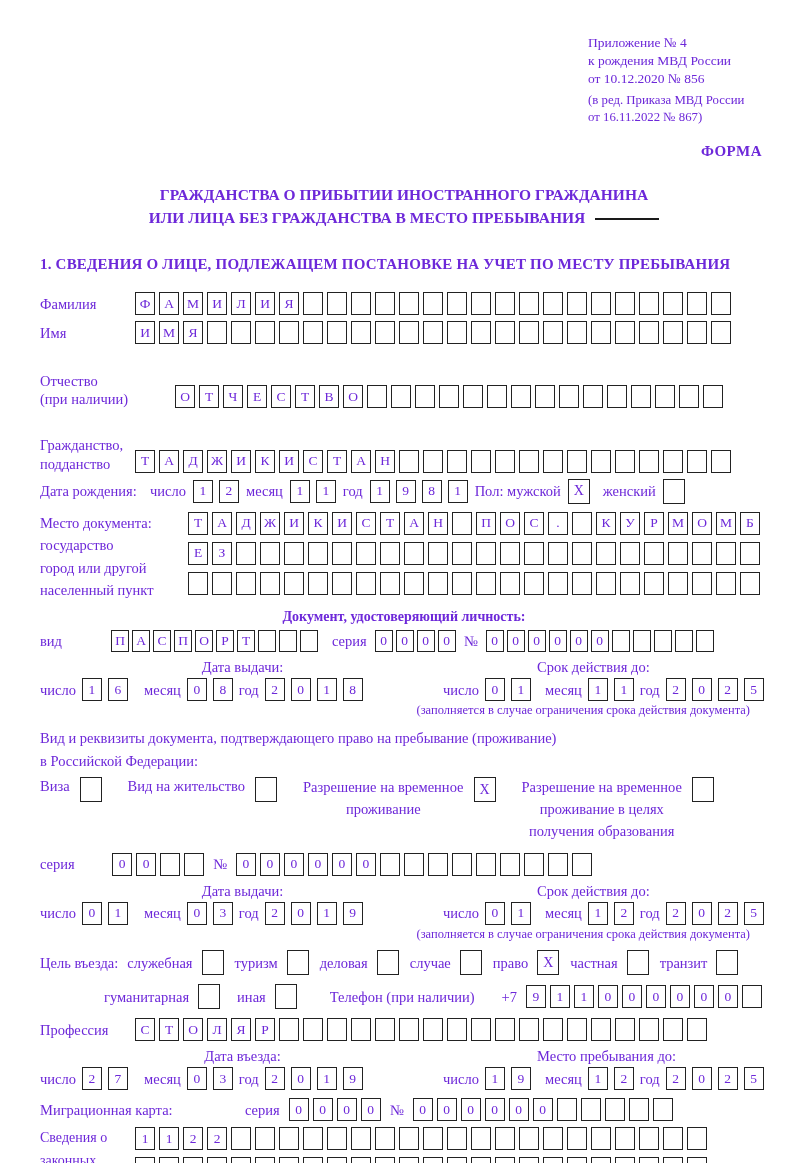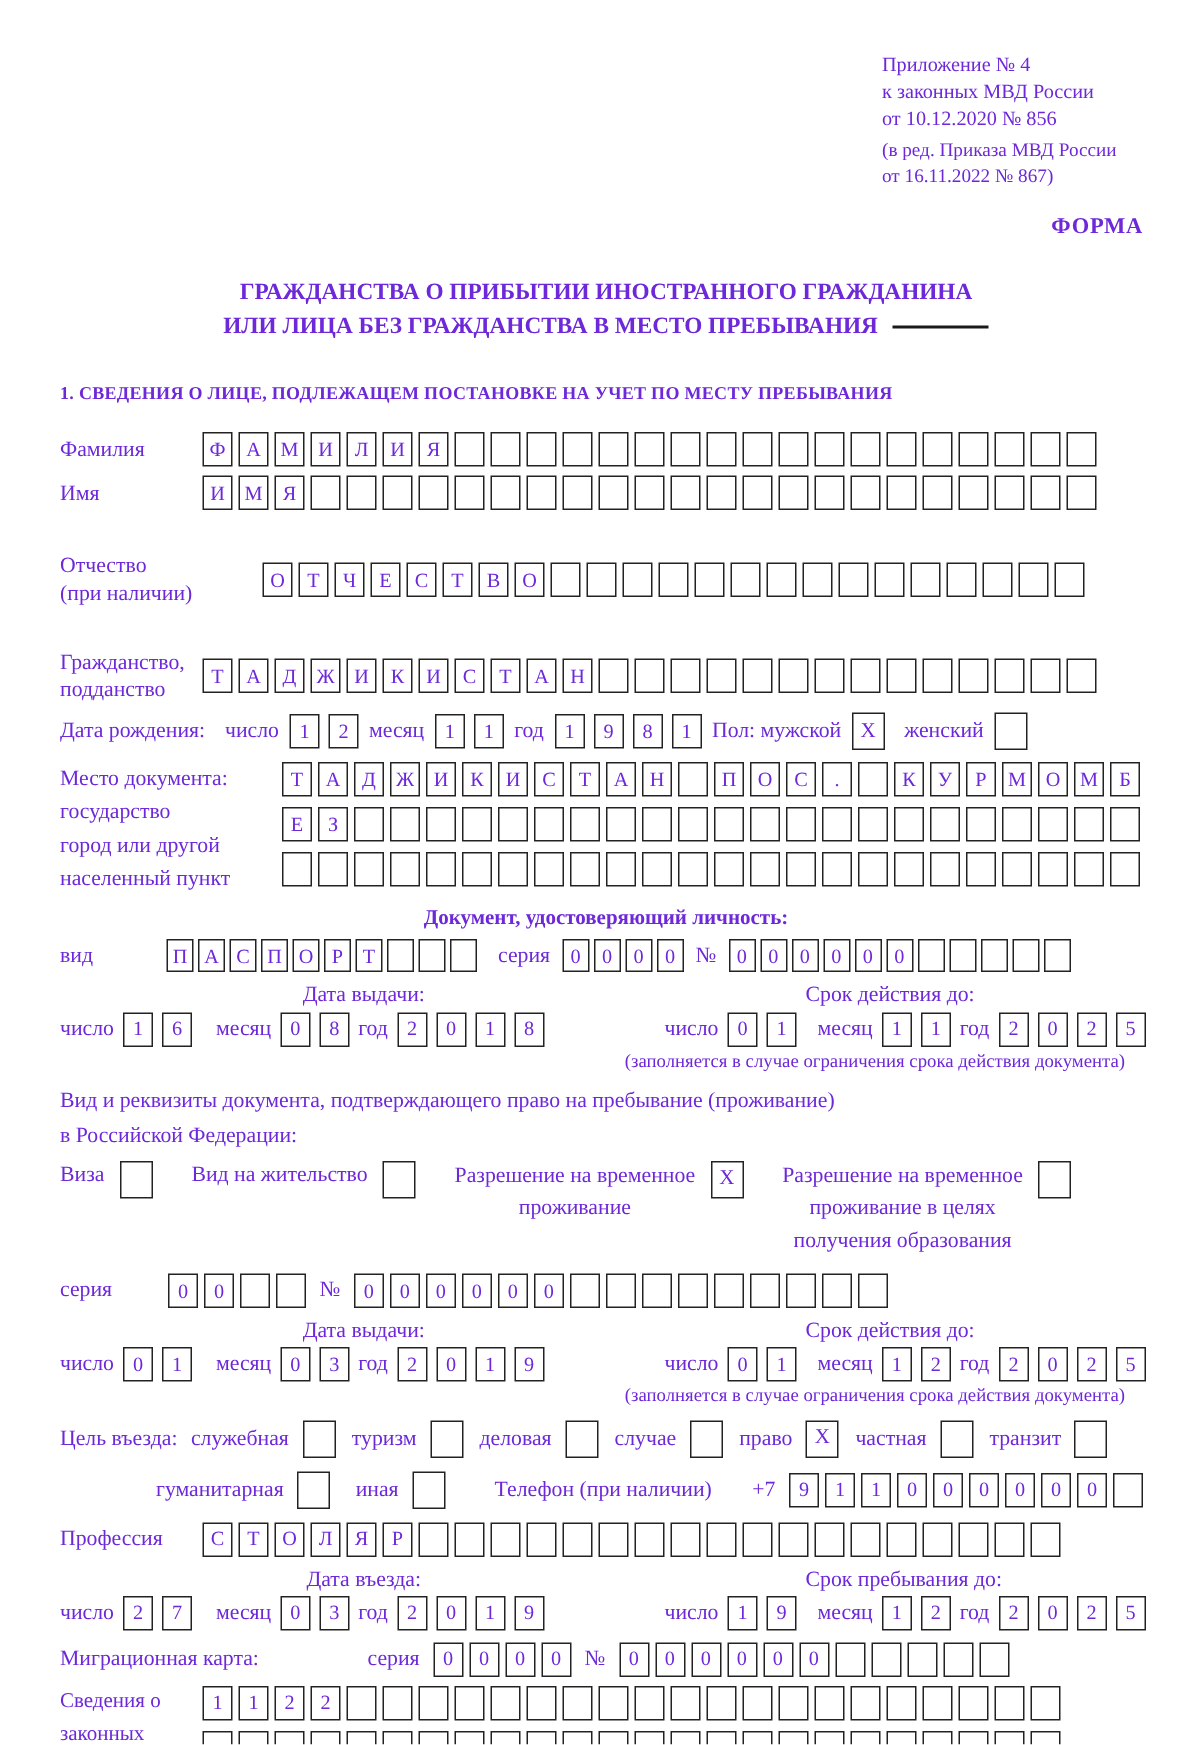--- a/index.html
+++ b/index.html
@@ -10,24 +10,24 @@
     font-size:14.5px;line-height:1.25;
     padding:34px 32px 10px 40px;overflow:hidden;
   }
   
   .hdr{margin-left:548px;width:180px;font-size:13.5px;line-height:1.32;}
   .hdr .small{font-size:12.8px;margin-top:5px;line-height:1.3;}
   .forma{text-align:right;font-weight:bold;font-size:15px;margin-top:16px;padding-right:6px;letter-spacing:.5px;}
   
   .title{text-align:center;font-weight:bold;font-size:15.5px;margin-top:24px;line-height:1.45;}
   .blank{display:inline-block;width:64px;border-bottom:2px solid #1a1a1a;margin-left:10px;transform:translateY(-3px);}
-  .sec{font-weight:bold;font-size:12px;margin-top:26px;margin-bottom:18px;letter-spacing:.2px;}
+  .sec{font-weight:bold;font-size:15px;margin-top:26px;margin-bottom:18px;letter-spacing:.2px;}
   
   .row{display:flex;align-items:center;margin-bottom:6px;}
-  .row.top{align-items:center;margin-top:28px;}
+  .row.top{align-items:flex-end;margin-top:28px;}
   .lbl{flex:0 0 auto;}
   .w95{width:95px;} .w135{width:135px;} .w148{width:148px;} .w65{width:63px;} .w200{width:196px;}
   
   .cells{display:flex;gap:4px;flex:0 0 auto;}
   .cell{
     flex:0 0 auto;width:18px;height:21px;border:1.5px solid #222;background:#fff;
     display:inline-flex;align-items:center;justify-content:center;
     font-size:13.5px;line-height:1;
   }
   .cells.tight{gap:3px;} .cells.tight .cell{width:16px;height:20px;}
@@ -60,21 +60,21 @@
   .doc-head{text-align:center;font-weight:bold;font-size:14px;margin-top:4px;margin-bottom:5px;}
   .res-txt{margin-top:8px;line-height:1.6;}
 </style>
 </head>
 <body>
 
 <div class="page">
 
   <div class="hdr">
     <div>Приложение № 4</div>
-    <div>к законных МВД России</div>
+    <div>к рождения МВД России</div>
     <div>от 10.12.2020 № 856</div>
     <div class="small">
       <div>(в ред. Приказа МВД России</div>
       <div>от 16.11.2022 № 867)</div>
     </div>
   </div>
   <div class="forma">ФОРМА</div>
 
   <div class="title">
     <div>ГРАЖДАНСТВА О ПРИБЫТИИ ИНОСТРАННОГО ГРАЖДАНИНА</div>
@@ -581,21 +581,21 @@
         <span class="cell"></span>
         <span class="cell"></span>
         <span class="cell"></span>
         <span class="cell"></span>
         <span class="cell"></span>
       </div>
   </div>
 
   <div class="dhdr">
     <span class="dh1">Дата въезда:</span>
-    <span class="dh2">Срок пребывания до:</span>
+    <span class="dh2">Место пребывания до:</span>
   </div>
   <div class="drow">
     <span class="dgrp">
       <span>число</span>
       <span class="cells date">
           <span class="cell">2</span>
           <span class="cell">7</span>
         </span>
       <span style="margin-left:10px">месяц</span>
       <span class="cells date">

